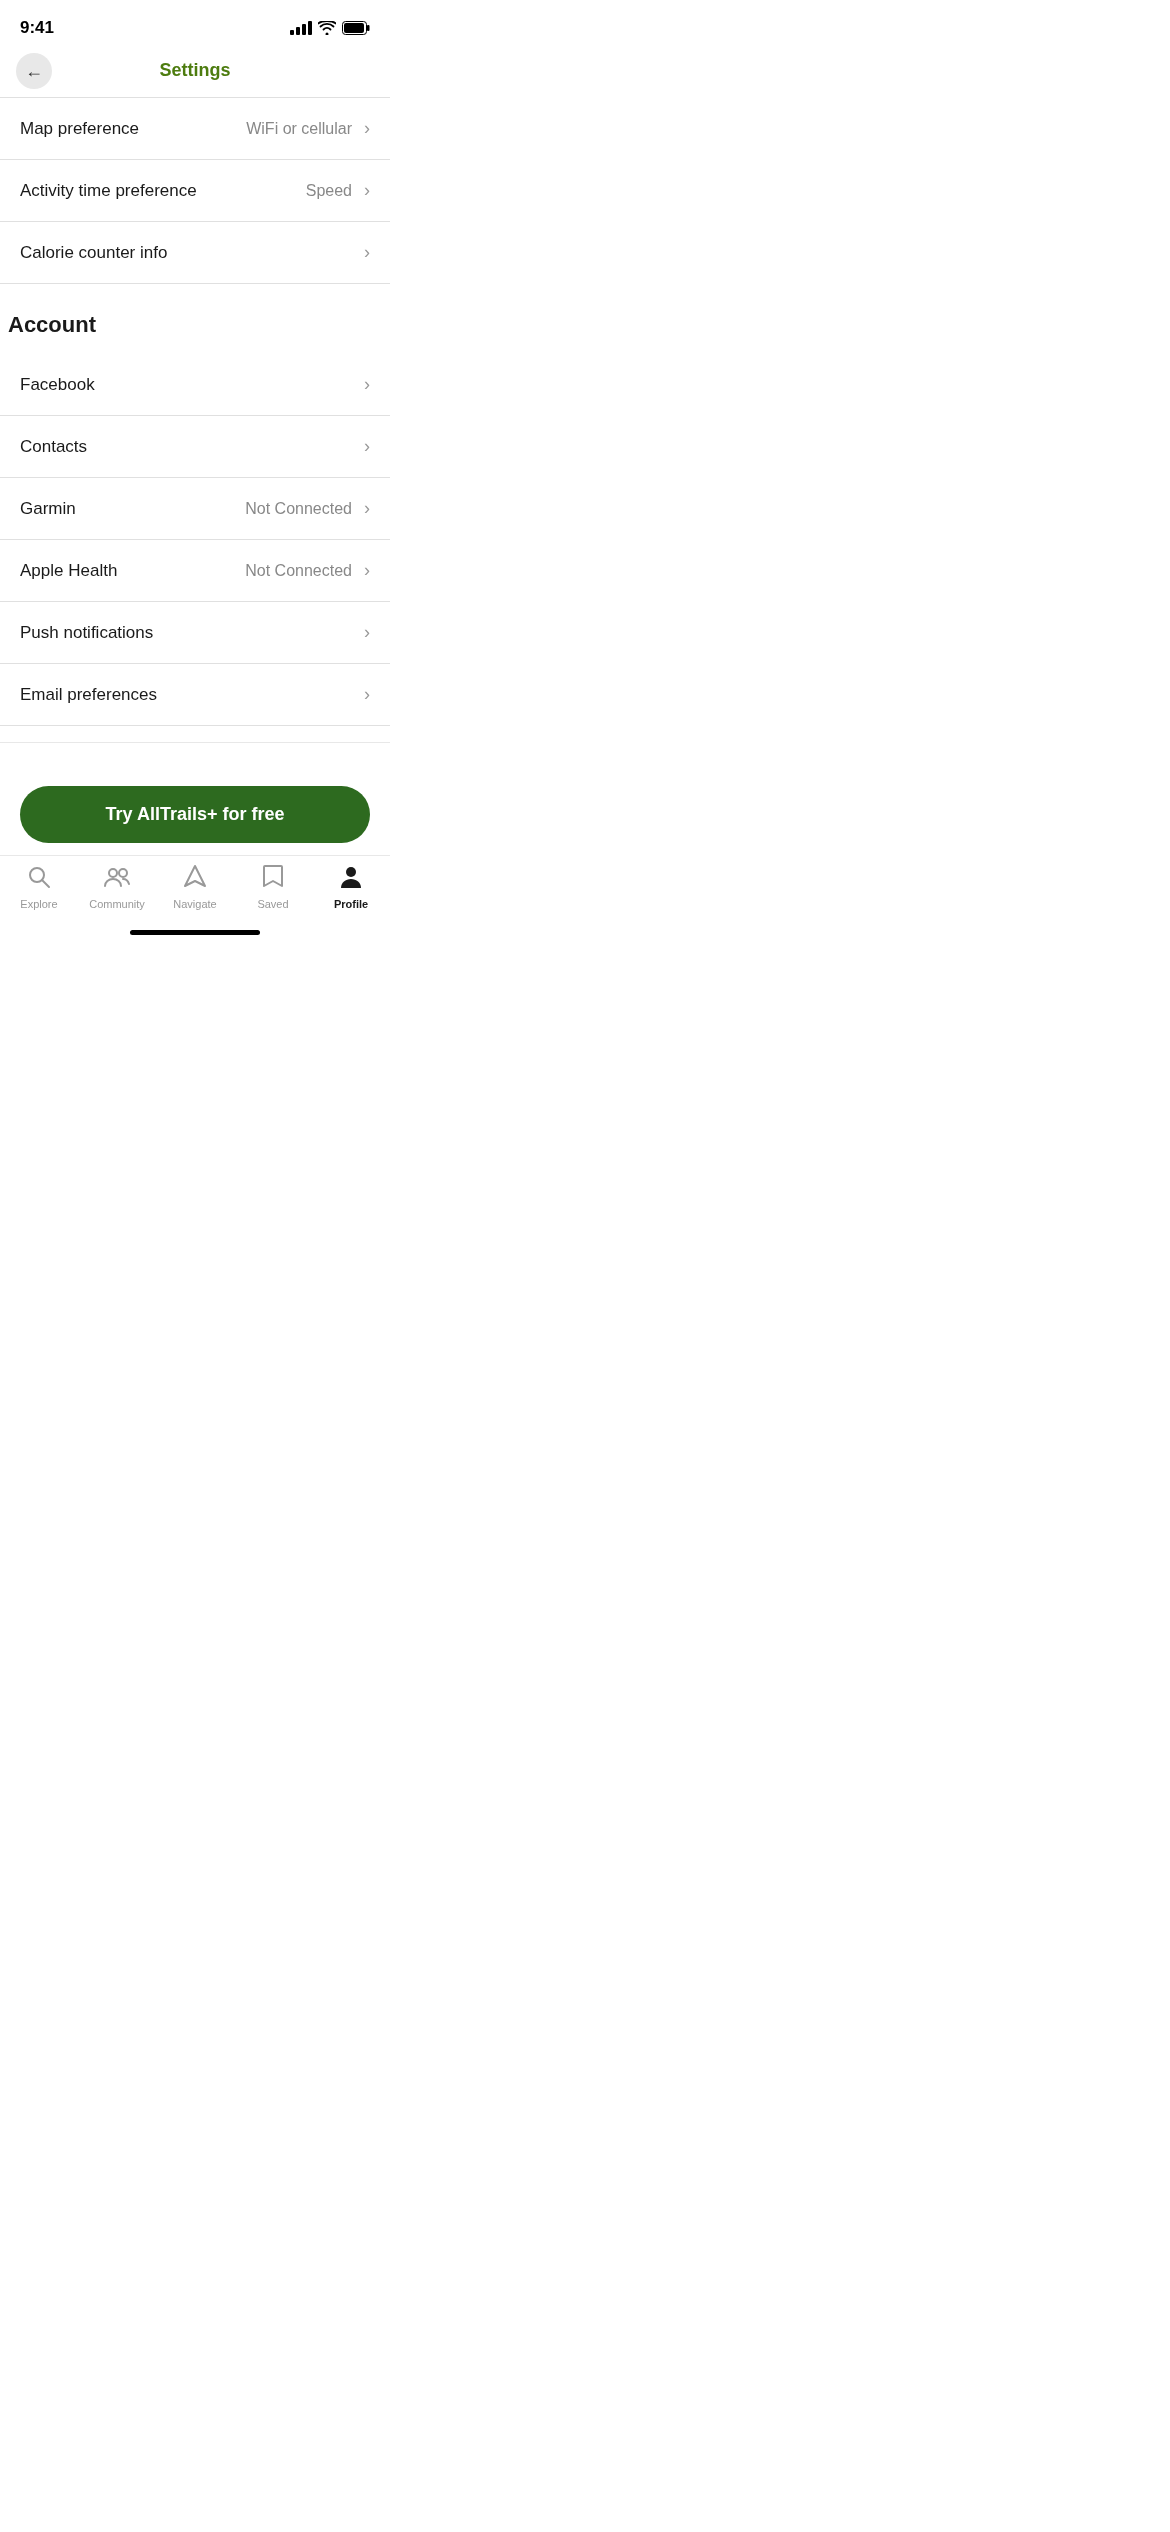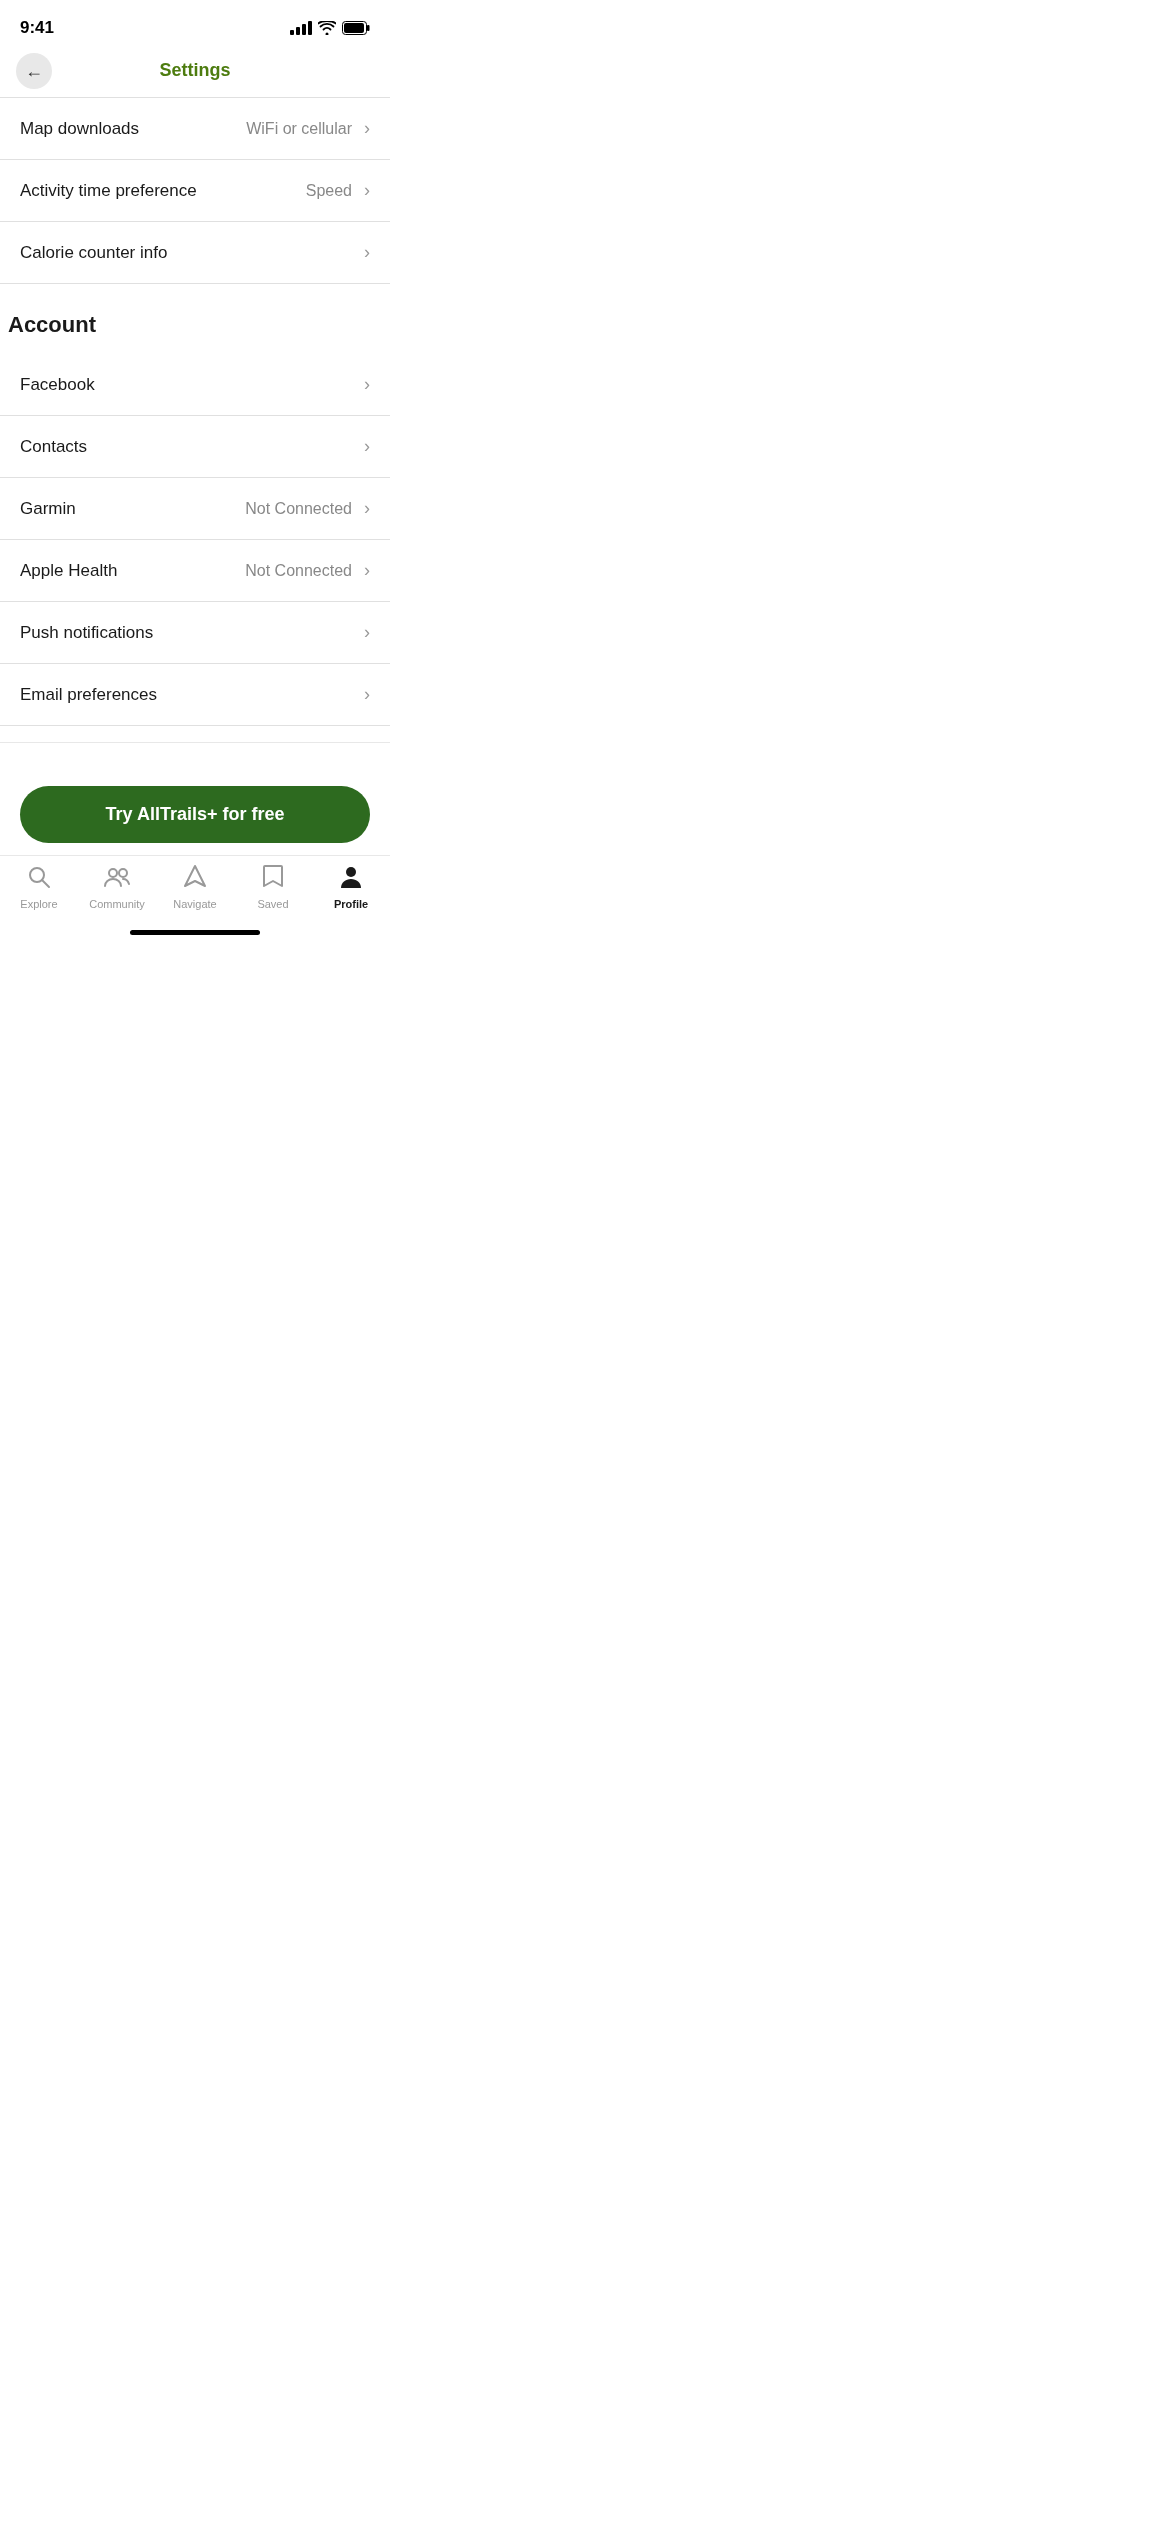--- a/index.html
+++ b/index.html
@@ -243,21 +243,21 @@
     <span class="back-arrow">←</span>
   </div>
   <span class="header-title">Settings</span>
 </div>
 
 <div class="divider"></div>
 
 <div class="main-scroll">
 
   <div class="settings-row">
-    <span class="row-label">Map downloads</span>
+    <span class="row-label">Map preference</span>
     <div class="row-right">
       <span>WiFi or cellular</span>
       <span class="chevron">›</span>
     </div>
   </div>
   <div class="divider"></div>
 
   <div class="settings-row">
     <span class="row-label">Activity time preference</span>
     <div class="row-right">

